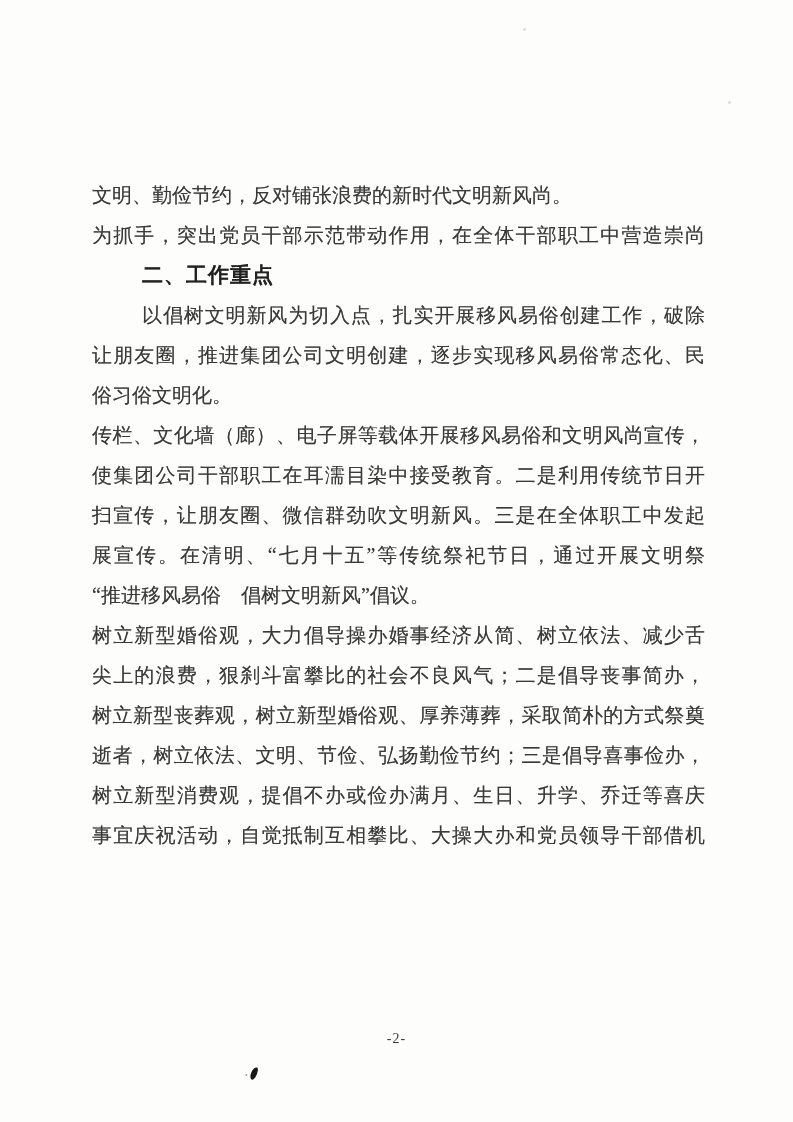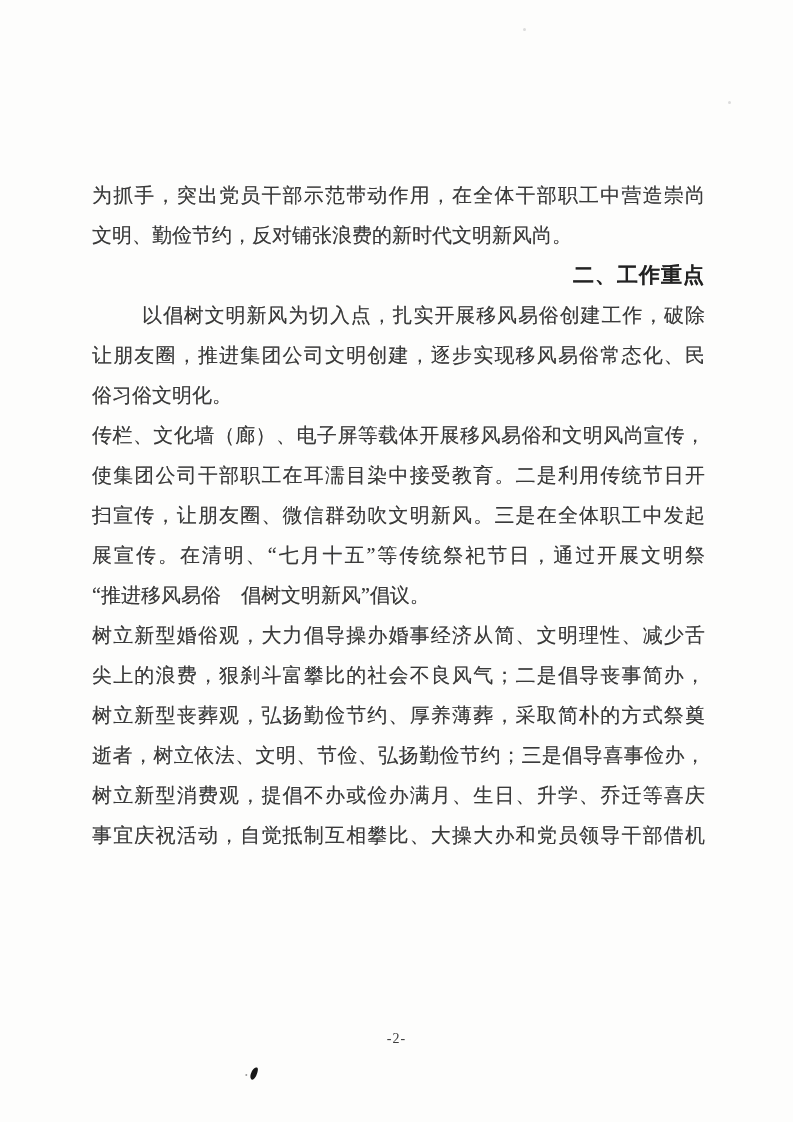--- a/index.html
+++ b/index.html
@@ -30,21 +30,20 @@
     text-align: justify;
     text-align-last: justify;
   }
   .indent { padding-left: 50px; }
   .heading {
     font-family: "Liberation Sans", "DejaVu Sans", sans-serif;
     font-weight: 700;
     font-size: 21px;
     color: #222222;
     letter-spacing: 1px;
-    text-align: right;
   }
   .kai { font-style: italic; }
   .footer {
     position: absolute;
     left: 0;
     top: 1031px;
     width: 100%;
     text-align: center;
     font-size: 14px;
     color: #3c3c3c;
@@ -78,34 +77,34 @@
   }
   .noise-a { left: 523px; top: 28px; }
   .noise-b { left: 728px; top: 101px; }
 </style>
 </head>
 <body>
 
 <div class="page">
 
   <div class="textblock">
+    <div class="line">文明、勤俭节约，反对铺张浪费的新时代文明新风尚。</div>
     <div class="line justify">为抓手，突出党员干部示范带动作用，在全体干部职工中营造崇尚</div>
-    <div class="line">文明、勤俭节约，反对铺张浪费的新时代文明新风尚。</div>
     <div class="line heading indent">二、工作重点</div>
     <div class="line indent justify">以倡树文明新风为切入点，扎实开展移风易俗创建工作，破除</div>
     <div class="line justify">让朋友圈，推进集团公司文明创建，逐步实现移风易俗常态化、民</div>
     <div class="line">俗习俗文明化。</div>
     <div class="line justify">传栏、文化墙（廊）、电子屏等载体开展移风易俗和文明风尚宣传，</div>
     <div class="line justify">使集团公司干部职工在耳濡目染中接受教育。二是利用传统节日开</div>
     <div class="line justify">扫宣传，让朋友圈、微信群劲吹文明新风。三是在全体职工中发起</div>
     <div class="line justify">展宣传。在清明、“七月十五”等传统祭祀节日，通过开展文明祭</div>
     <div class="line">“推进移风易俗　倡树文明新风”倡议。</div>
-    <div class="line justify">树立新型婚俗观，大力倡导操办婚事经济从简、文明理性、减少舌</div>
+    <div class="line justify">树立新型婚俗观，大力倡导操办婚事经济从简、树立依法、减少舌</div>
     <div class="line justify">尖上的浪费，狠刹斗富攀比的社会不良风气；二是倡导丧事简办，</div>
-    <div class="line justify">树立新型丧葬观，弘扬勤俭节约、厚养薄葬，采取简朴的方式祭奠</div>
+    <div class="line justify">树立新型丧葬观，树立新型婚俗观、厚养薄葬，采取简朴的方式祭奠</div>
     <div class="line justify">逝者，树立依法、文明、节俭、弘扬勤俭节约；三是倡导喜事俭办，</div>
     <div class="line justify">树立新型消费观，提倡不办或俭办满月、生日、升学、乔迁等喜庆</div>
     <div class="line justify">事宜庆祝活动，自觉抵制互相攀比、大操大办和党员领导干部借机</div>
   </div>
 
   <div class="footer">-2-</div>
 
   <div class="speck"></div>
   <div class="noise-a"></div>
   <div class="noise-b"></div>

